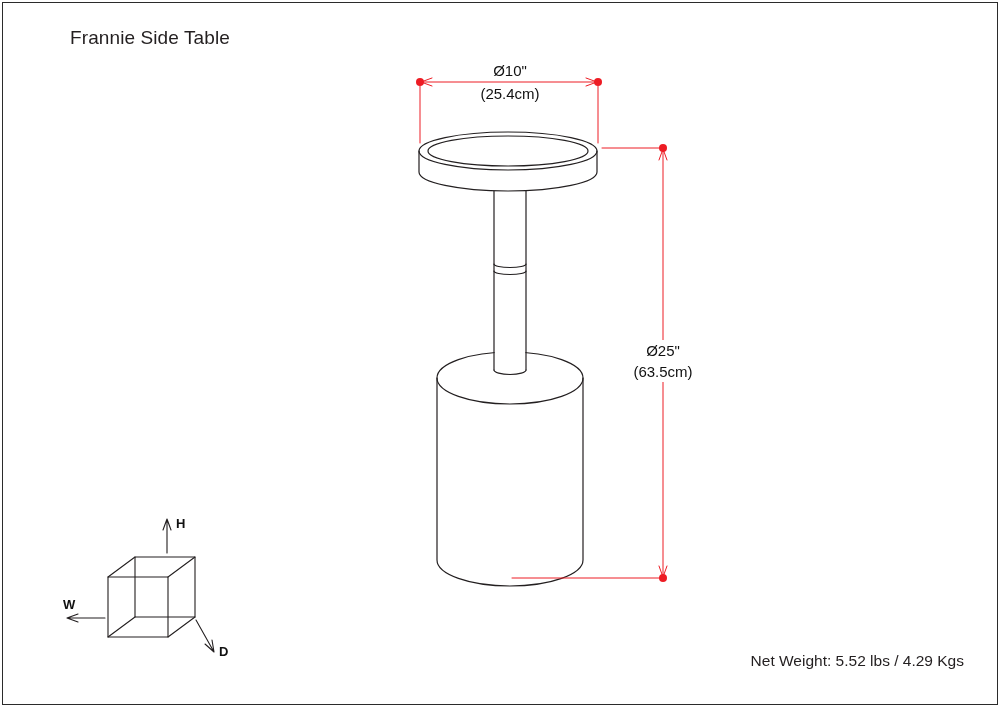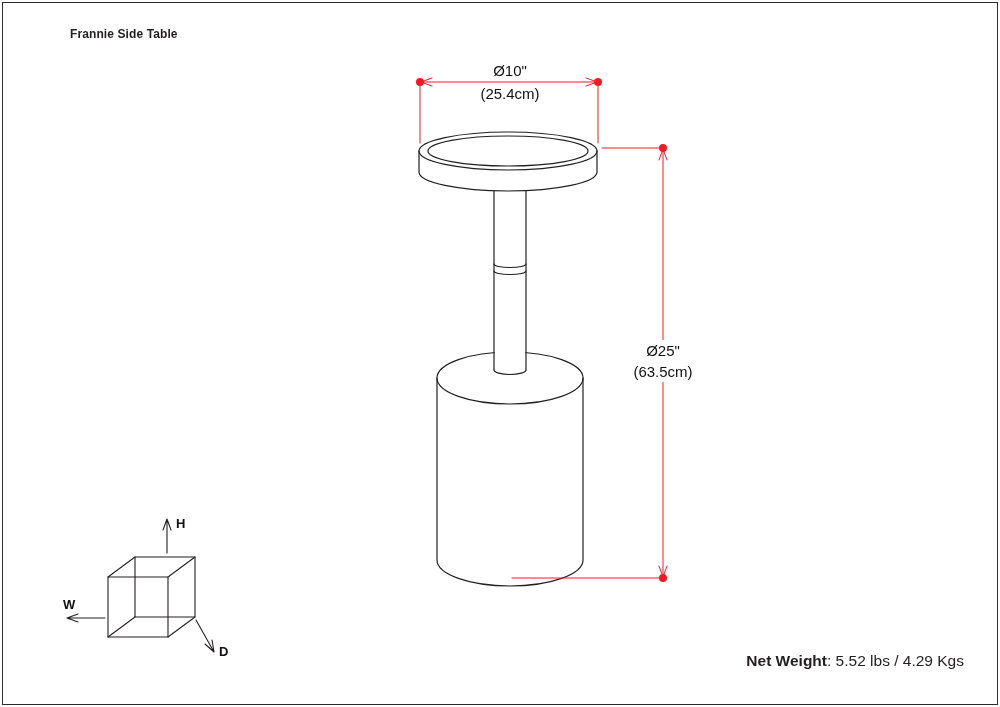--- a/index.html
+++ b/index.html
@@ -15,32 +15,32 @@
   .frame {
     position: absolute;
     inset: 2px;
     border: 1.3px solid #2b2b2b;
     pointer-events: none;
   }
   .title {
     position: absolute;
     left: 70px;
     top: 27px;
-    font-size: 12px;
-    font-weight: bold;
+    font-size: 19px;
+    font-weight: normal;
     letter-spacing: 0.1px;
   }
   .net-weight {
     position: absolute;
     right: 36px;
     top: 652px;
     font-size: 15.5px;
     white-space: nowrap;
   }
-  .nw-label { font-weight: bold; }
+  .nw-label { font-weight: normal; }
   svg.drawing {
     position: absolute;
     inset: 0;
     width: 100%;
     height: 100%;
   }
   .svg-label {
     font-family: "Liberation Sans", sans-serif;
     font-size: 15px;
     fill: #111111;

